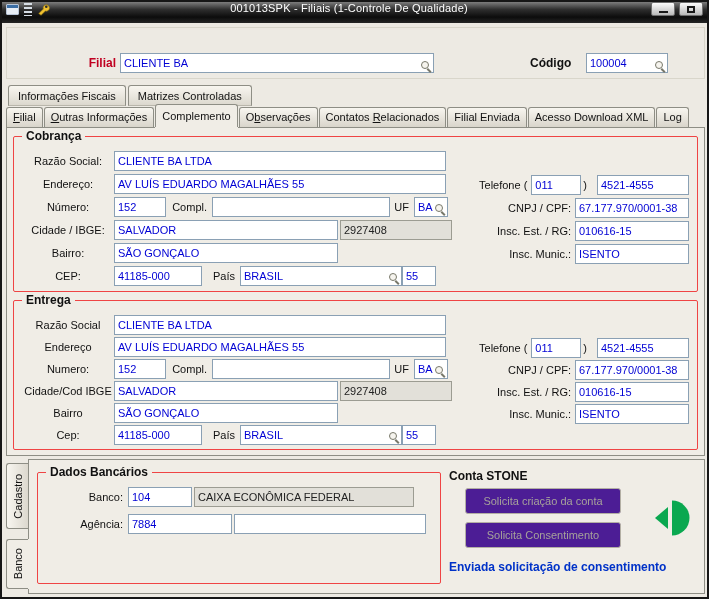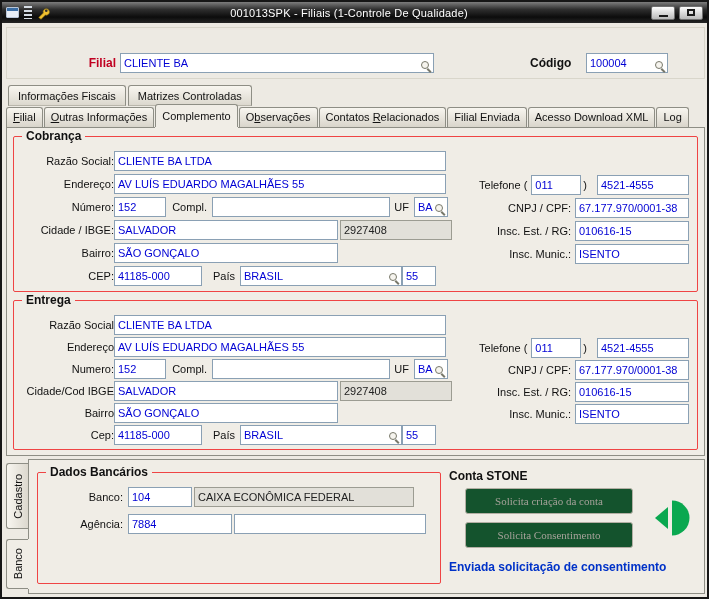--- a/index.html
+++ b/index.html
@@ -1,20 +1,20 @@
 <!DOCTYPE html>
 <html><head>
 <meta charset="utf-8">
 <style>
   *{margin:0;padding:0;box-sizing:border-box}
   html,body{width:709px;height:599px}
   body{font-family:"Liberation Sans",sans-serif;background:#d8d4cc;position:relative;overflow:hidden}
   .window{position:absolute;inset:0;background:#edeae3;border:2px solid #161616;display:flex;flex-direction:column}
   
-  .titlebar{height:21px;flex:0 0 auto;background:linear-gradient(180deg,#7d7d7d,#2f2f2f 35%,#0c0c0c 72%,#262626);display:flex;align-items:center;padding:0 4px;color:#fff}
+  .titlebar{height:21px;flex:0 0 auto;background:linear-gradient(180deg,#7d7d7d,#2f2f2f 35%,#0c0c0c 72%,#262626);display:flex;align-items:flex-start;padding:0 4px;color:#fff}
   .tb-icons{display:flex;align-items:center;gap:5px}
   .icon-form{width:13px;height:11px;border:1px solid #b9c6d8;background:linear-gradient(180deg,#3b6ea5 38%,#e8eef6 38%);border-radius:1px;display:inline-block}
   .icon-grip{width:8px;height:13px;background:repeating-linear-gradient(180deg,#d6dde5 0 2px,transparent 2px 4px);display:inline-block}
   .tb-title{flex:1;text-align:center;font-size:11px;letter-spacing:.2px}
   .tb-btn{width:24px;height:14px;border:1px solid #6f6f6f;border-radius:2px;background:linear-gradient(#fdfdfd,#b9b9b9);display:flex;align-items:center;justify-content:center;margin-left:4px;cursor:pointer}
   .min-glyph{width:9px;height:2px;background:#1a1a1a;margin-top:6px}
   .max-glyph{width:8px;height:7px;border:2px solid #1a1a1a}
   
   .client{position:relative;flex:1;background:#edeae3}
   .lbl{font-size:11px;color:#111;white-space:nowrap}
@@ -37,21 +37,21 @@
   .tab2{height:20px;padding:3px 6px 0;font-size:11px;border:1px solid #8e8e85;border-bottom:none;border-radius:3px 3px 0 0;background:linear-gradient(#f8f6f0,#d9d5cb);margin-right:1px;cursor:pointer;color:#111;white-space:nowrap}
   .tab2.active{height:23px;background:#f0ede6;position:relative;z-index:4;box-shadow:0 2px 0 #f0ede6;padding-top:5px}
   .accel{text-decoration:underline}
   
   .content-panel{position:absolute;top:104px;left:4px;width:699px;height:329px;border:1px solid #8e8e85;background:#f0ede6;z-index:1}
   .group{position:absolute;border:1px solid #ef4444;border-radius:2px}
   .group-caption{position:absolute;top:-8px;left:8px;background:#f0ede6;padding:0 4px;font-weight:bold;font-size:12px;color:#111;white-space:nowrap}
   .g-cobranca{left:6px;top:8px;width:685px;height:156px}
   .g-entrega{left:6px;top:172px;width:685px;height:150px}
   .frow{position:absolute;left:8px;right:8px;height:20px;display:flex;align-items:center}
-  .flbl{width:92px;text-align:right;padding-right:0}
+  .flbl{width:92px;text-align:center;padding-right:0}
   .rfield{position:absolute;right:0;top:0;height:22px;display:flex;align-items:center}
   .rlbl{padding-right:4px}
   .w332{width:332px}.w52{width:52px}.w178{width:178px}.w224{width:224px}.w112{width:112px}
   .w88{width:88px}.w50{width:50px}.w92{width:92px}.w114{width:114px}.w64{width:64px}
   .w104{width:104px}.w300{width:300px}.w192{width:192px}.w220{width:220px}
   .wl46{width:46px;text-align:right;padding-right:5px}
   .wl24{width:24px;text-align:right;padding-right:5px}
   .wl38{width:38px;text-align:right;padding-right:5px}
   .lk34{width:34px}.lk162{width:162px}
   .ml2{margin-left:2px}.ml8{}.ml10{margin-left:10px}
@@ -62,21 +62,21 @@
   .vtab span{writing-mode:vertical-rl;transform:rotate(180deg);font-size:11px;color:#111}
   .vtab.active{background:#f0ede6;box-shadow:2px 0 0 #f0ede6;z-index:4}
   .vt-cadastro{top:6px;height:66px}
   .vt-banco{top:82px;height:50px}
   .bpanel{position:absolute;left:22px;top:2px;right:0;bottom:2px;border:1px solid #8e8e85;background:#f0ede6;z-index:1}
   .g-dados{left:8px;top:12px;width:404px;height:112px}
   .dgrow{position:absolute;left:6px;right:6px;height:15px;display:flex;align-items:center}
   .dlbl{width:84px;text-align:right;padding-right:5px}
   .stone{position:absolute;left:420px;top:6px;width:255px;height:124px}
   .stone-title{font-weight:bold;font-size:12px;color:#111}
-  .stone-btn{position:absolute;left:16px;width:168px;height:26px;border:1px solid #b3afa4;border-radius:3px;background:#14532d;color:#a6a29a;font-size:11px;font-family:Liberation Serif, serif;text-align:center;line-height:24px}
+  .stone-btn{position:absolute;left:16px;width:156px;height:26px;border:1px solid #b3afa4;border-radius:3px;background:#4c1d95;color:#a6a29a;font-size:11px;font-family:Liberation Sans, sans-serif;text-align:center;line-height:24px}
   .sb1{top:22px}.sb2{top:56px}
   .stone-logo{position:absolute;left:200px;top:30px;width:44px;height:44px}
   .stone-status{position:absolute;left:0;top:94px;font-size:12px;font-weight:bold;color:#0032c8;white-space:nowrap}
 </style>
 </head>
 <body>
 
 <div class="window">
   <div class="titlebar">
     <div class="tb-icons">

